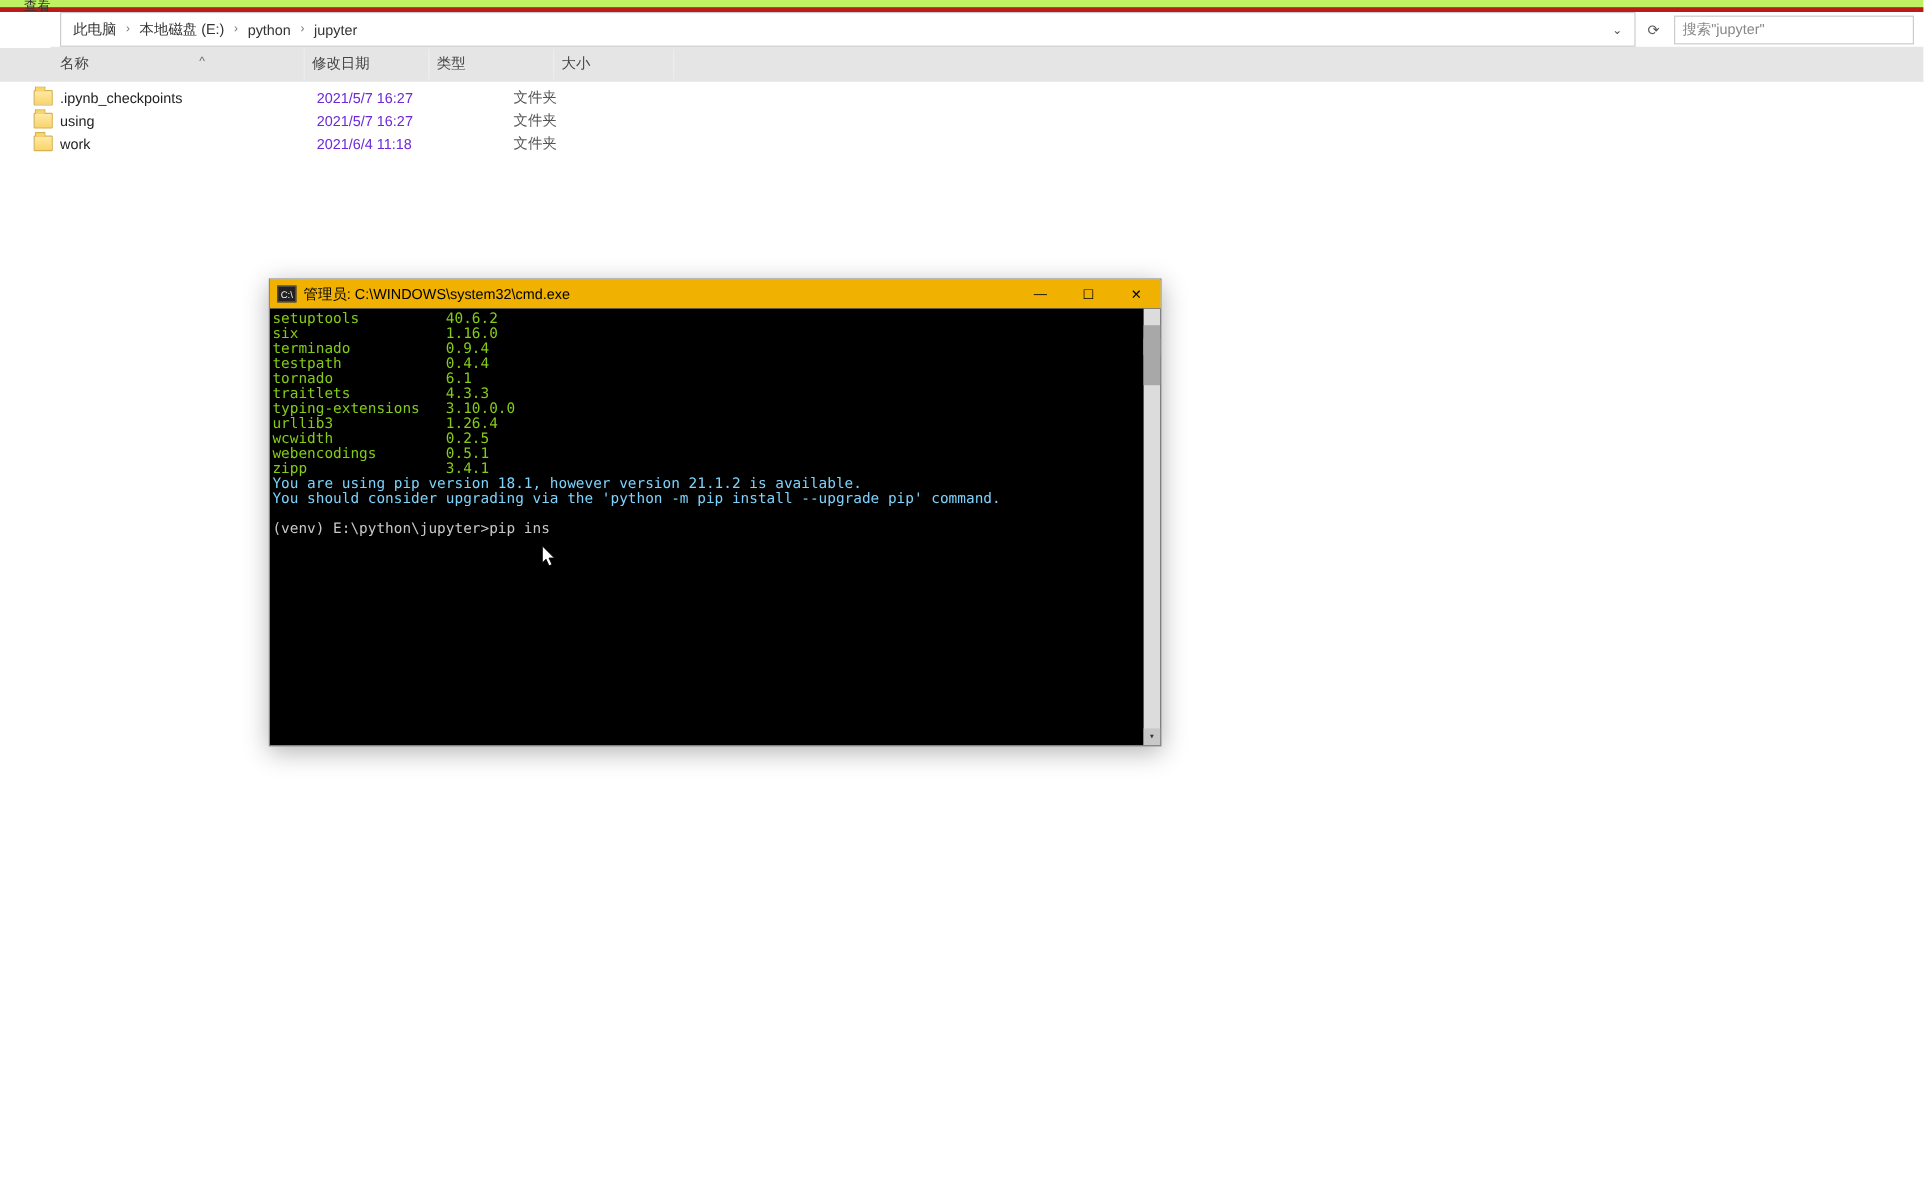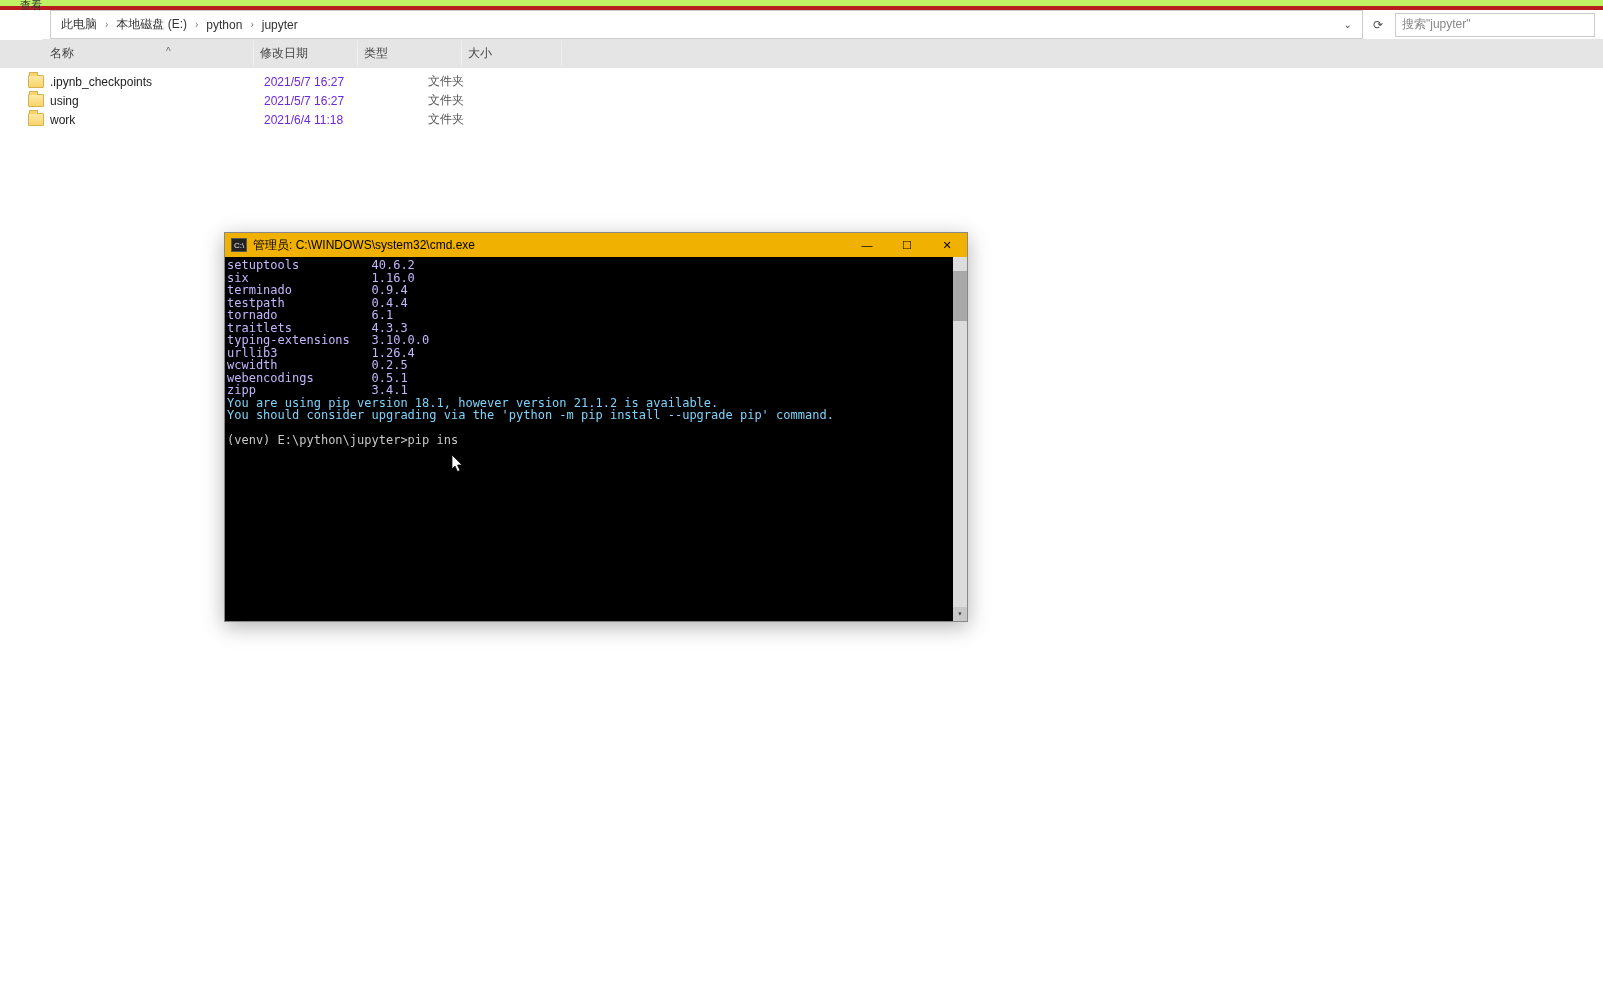--- a/index.html
+++ b/index.html
@@ -164,21 +164,21 @@
       font-size: 8px; color:#333;
       cursor:pointer;
     }
     .cmd-scroll .track { position:absolute; top:14px; bottom:14px; left:0; right:0; }
     .cmd-scroll .thumb {
       position: absolute; top: 0; left: 0; right: 0; height: 50px;
       background: #a8a8a8;
       cursor:pointer;
     }
     .cmd-scroll .arrow.down { position:absolute; bottom:0; left:0; right:0; }
-    .pkg-line { color: #c4b5fd; }
+    .pkg-line { color: #84cc16; }
     .warn-line { color: #7dd3fc; }
     .prompt-line { color: #c8c8c8; }
     .cursor-ptr {
       position: absolute;
       left: 184px; top: 185px;
       width: 12px; height: 18px;
       pointer-events: none;
     }
     .cursor-ptr svg { width: 12px; height: 18px; }
     .dropdown-caret { font-size:10px; color:#555; margin-right:4px;}

